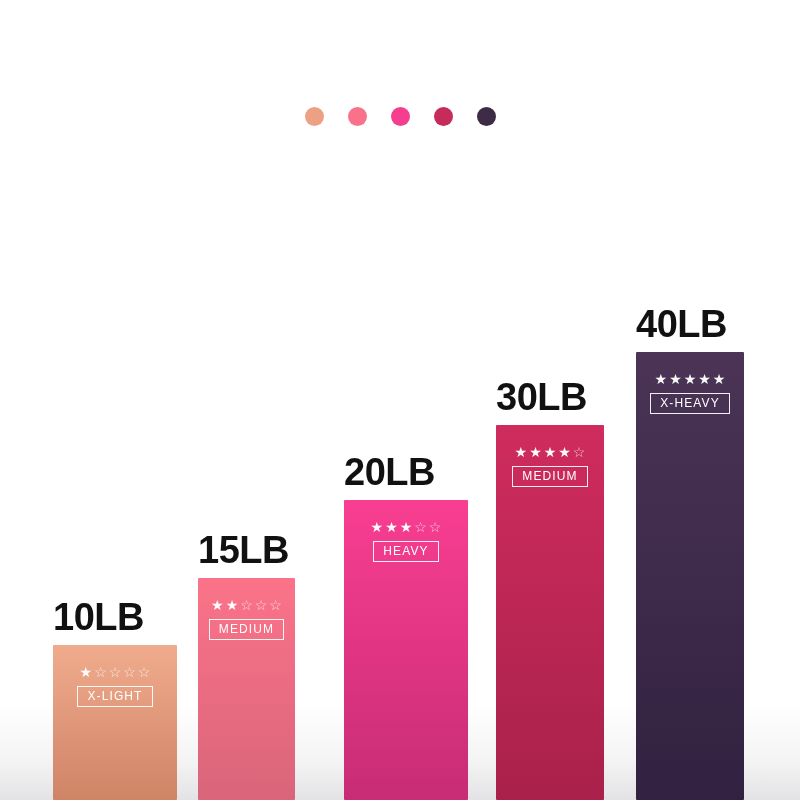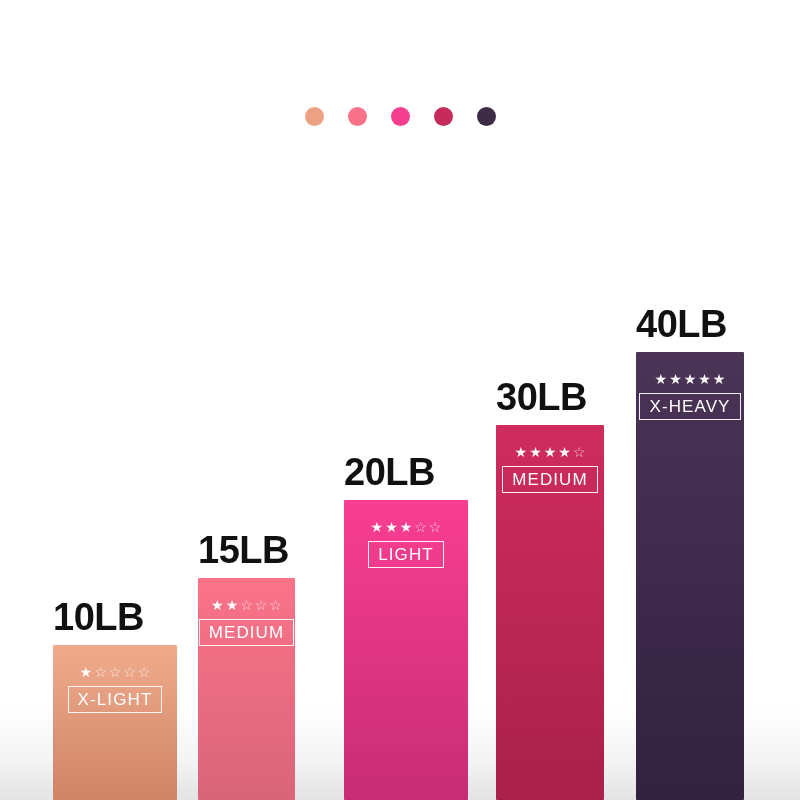--- a/index.html
+++ b/index.html
@@ -92,21 +92,21 @@
     line-height:1;
     letter-spacing:0px;
     color:#ffffff;
   }
   .star-on  { color:rgba(255,255,255,0.97); }
   .star-off { color:rgba(255,255,255,0.72); }
 
   .level-badge {
     border:1.6px solid rgba(255,255,255,0.92);
     color:#ffffff;
-    font-size:17px;
+    font-size:12px;
     font-weight:normal;
     letter-spacing:1.1px;
     padding:2.5px 9px 3px 9px;
     white-space:nowrap;
     line-height:1.15;
   }
 </style>
 </head>
 <body>
 
@@ -156,21 +156,21 @@
         <div class="bar-weight" style="bottom: 306px;">20LB</div>
         <div class="bar" style="height: 300px; background: linear-gradient(rgb(249, 62, 146) 0%, rgb(199, 44, 116) 100%);">
           <div class="bar-inner">
             <div class="stars">
               <span class="star-on">★</span>
               <span class="star-on">★</span>
               <span class="star-on">★</span>
               <span class="star-off">☆</span>
               <span class="star-off">☆</span>
             </div>
-            <div class="level-badge">LIGHT</div>
+            <div class="level-badge">HEAVY</div>
           </div>
         </div>
       </div>
       <div class="bar-group" style="left: 496px; width: 108px; height: 435px;">
         <div class="bar-weight" style="bottom: 381px;">30LB</div>
         <div class="bar" style="height: 375px; background: linear-gradient(rgb(207, 44, 94) 0%, rgb(169, 33, 75) 100%);">
           <div class="bar-inner">
             <div class="stars">
               <span class="star-on">★</span>
               <span class="star-on">★</span>

